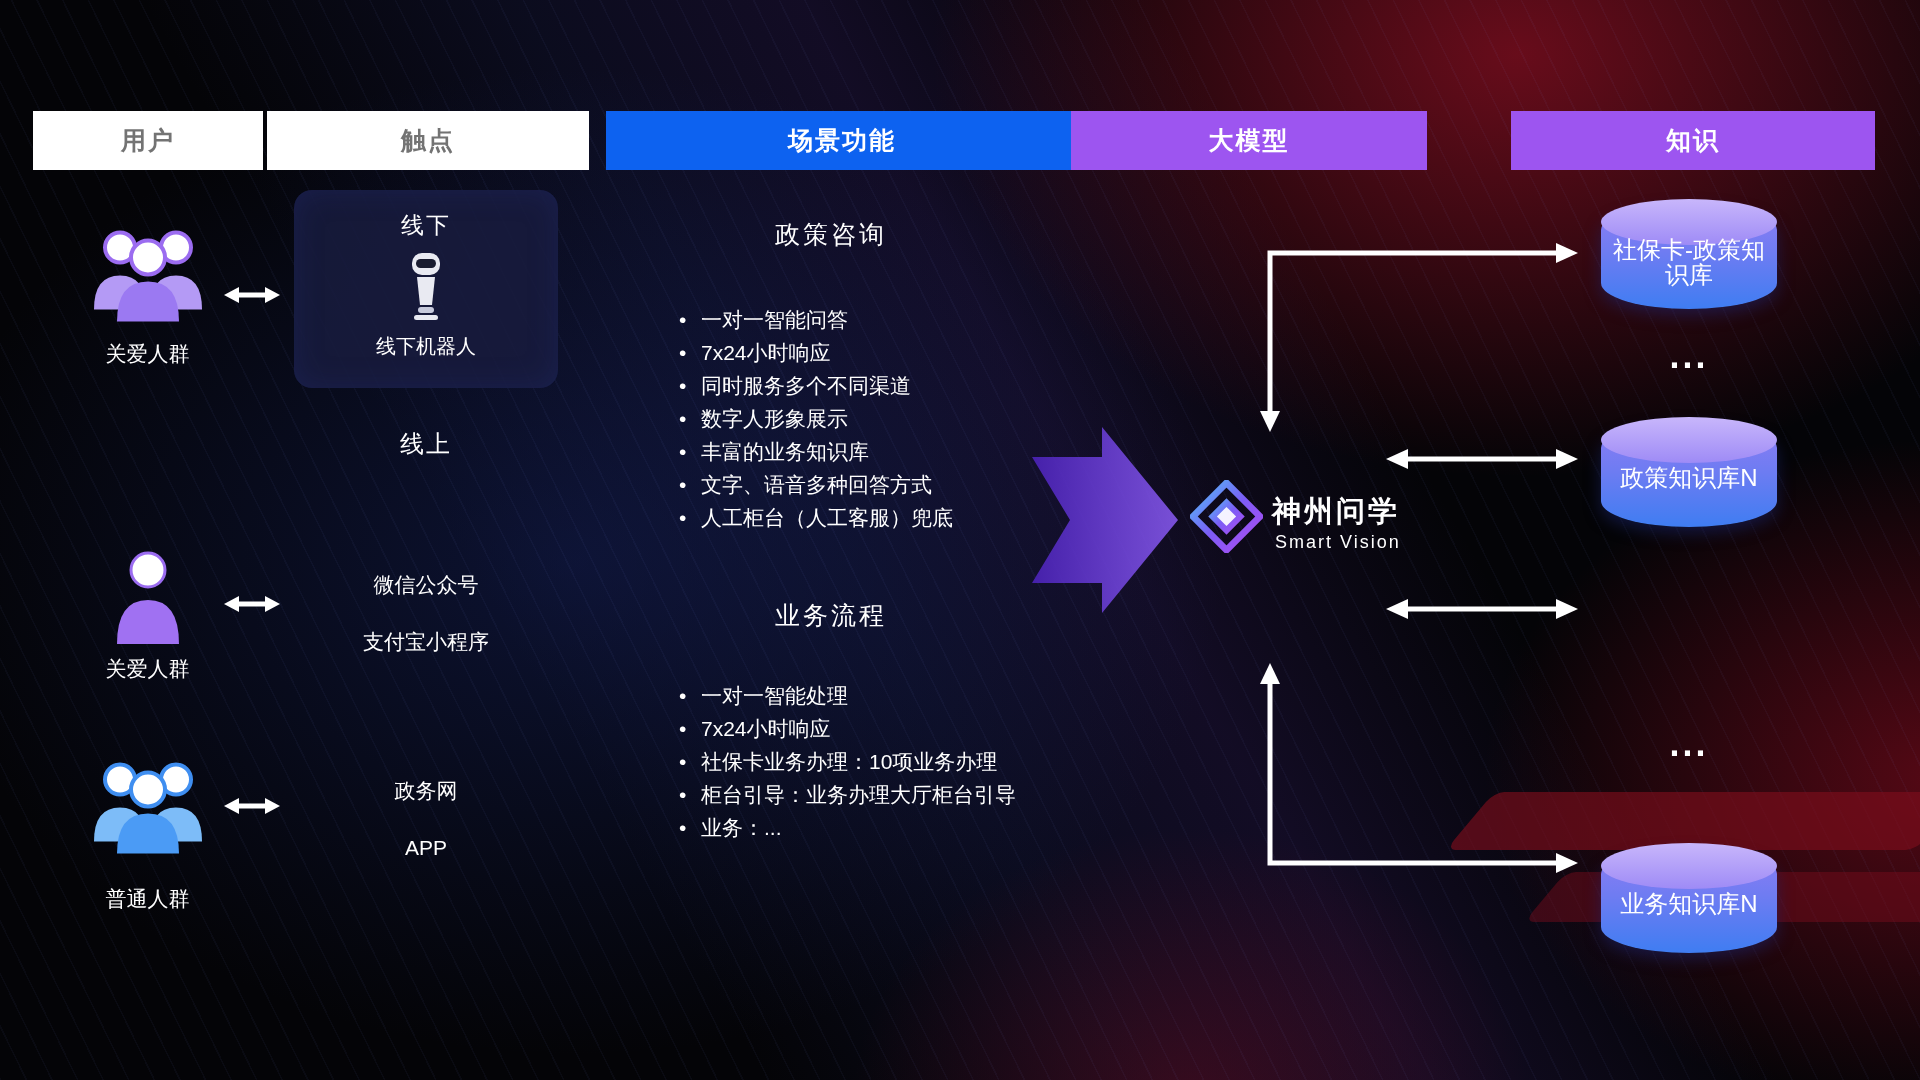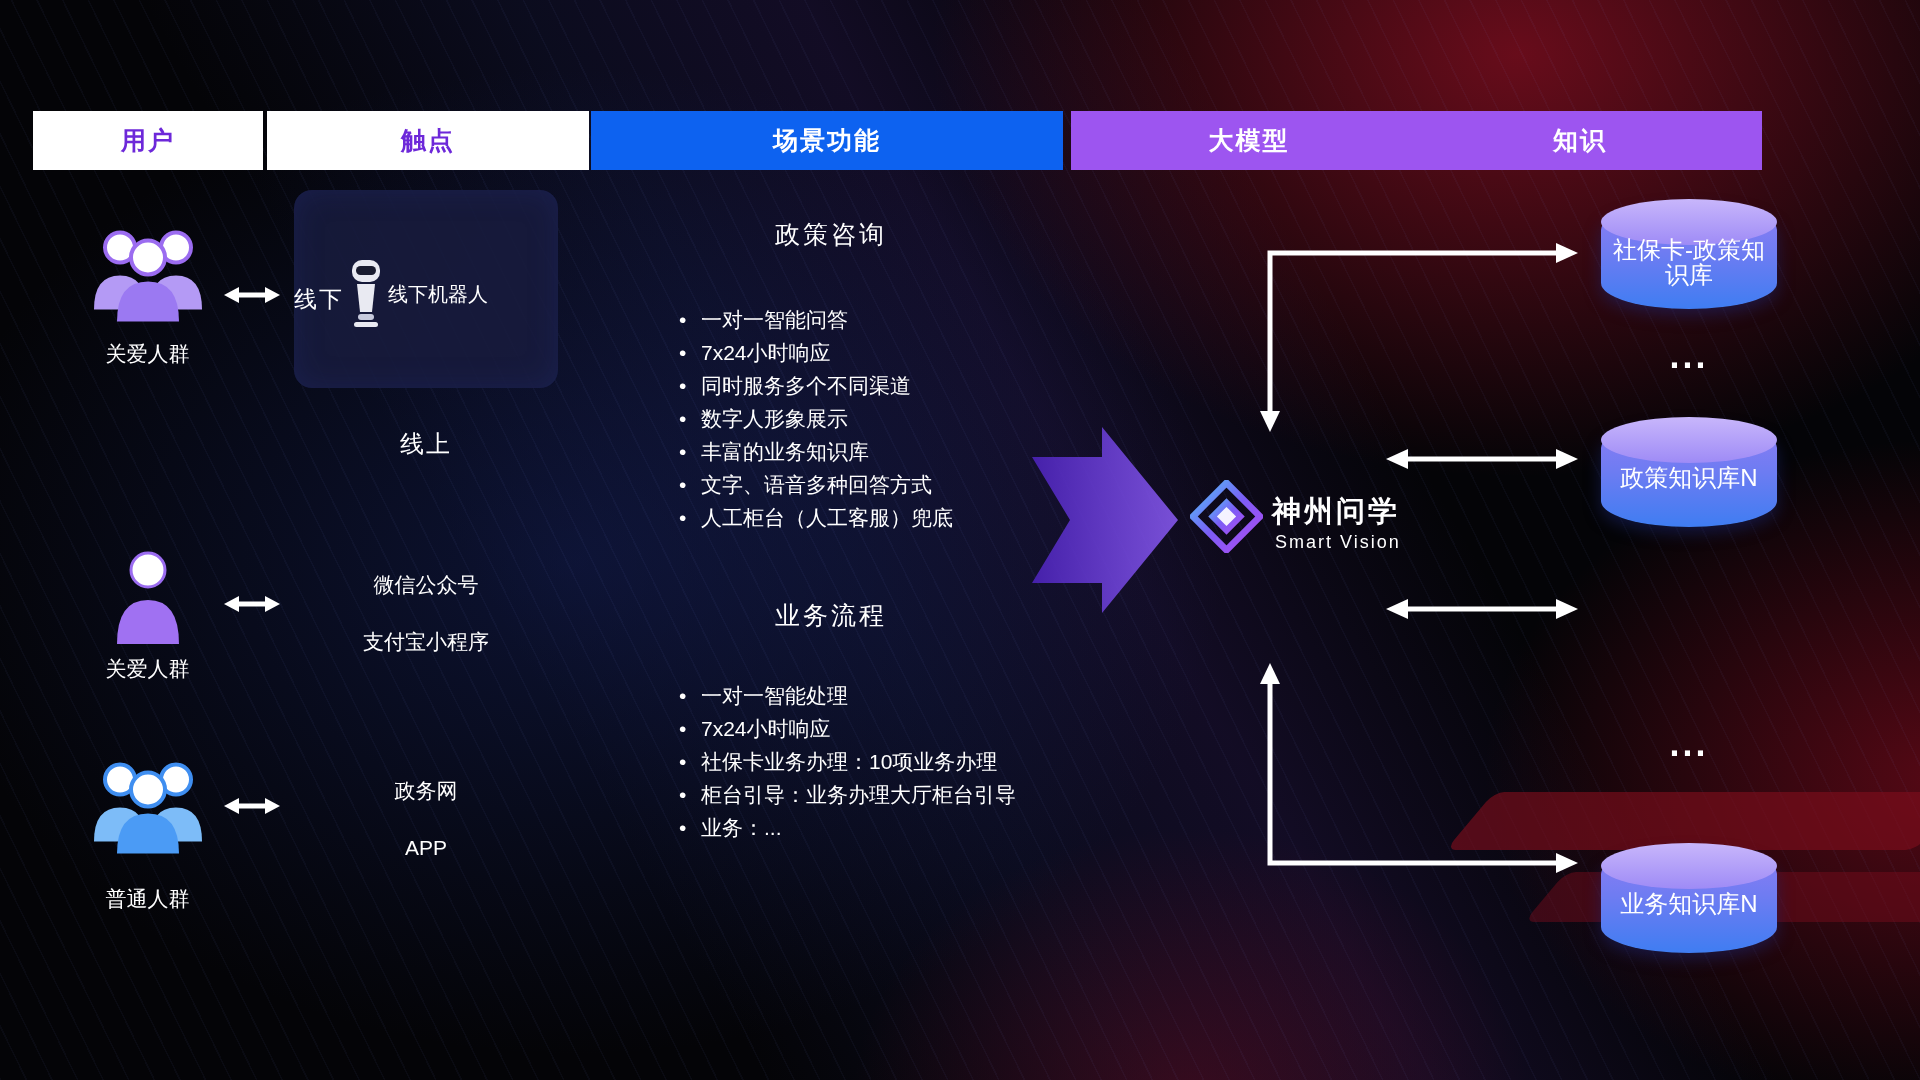--- a/index.html
+++ b/index.html
@@ -16,30 +16,30 @@
   }
   .streaks{position:absolute;inset:0;pointer-events:none;
     background:repeating-linear-gradient(64deg, rgba(130,150,255,0.045) 0 1.5px, transparent 1.5px 23px);}
   .red-shape{position:absolute;background:#7d0e1c;border-radius:10px;transform:skewX(-40deg);}
   .rs1{left:1470px;top:792px;width:470px;height:58px;opacity:.65;}
   .rs2{left:1545px;top:872px;width:410px;height:50px;opacity:.45;}
 
   .abs{position:absolute;}
   .hdr{position:absolute;top:111px;height:59px;line-height:59px;text-align:center;
        font-size:25px;font-weight:bold;letter-spacing:2px;}
-  .hdr-white{background:#ffffff;color:#6d28d9;}
+  .hdr-white{background:#ffffff;color:#737373;}
   .hdr-blue{background:#0d62f0;color:#ffffff;}
   .hdr-purple{background:#9d55f0;color:#ffffff;}
 
   .label{position:absolute;color:#ffffff;text-align:center;font-size:21px;}
   .channel{position:absolute;left:294px;width:264px;color:#ffffff;text-align:center;font-size:21px;}
 
   .card{position:absolute;left:294px;top:190px;width:264px;height:198px;border-radius:18px;
         background:rgba(24,27,62,0.88);box-shadow:0 0 30px rgba(40,50,140,0.25) inset;
-        display:flex;flex-direction:row;align-items:center;}
+        display:flex;flex-direction:column;align-items:center;}
   .card-title{margin-top:20px;color:#fff;font-size:23px;letter-spacing:2px;}
   .card-robot{margin-top:10px;}
   .card-sub{margin-top:10px;color:#fff;font-size:20px;}
 
   .scene-title{position:absolute;left:595px;width:472px;text-align:center;
                color:#fff;font-size:25px;letter-spacing:3px;}
   .bullet-list{position:absolute;left:677px;width:400px;margin-top:13px;}
   .bullet{position:relative;padding-left:24px;line-height:33px;font-size:21px;color:#fff;white-space:nowrap;}
   .bullet::before{content:"•";position:absolute;left:2px;top:0;color:#fff;}
 
@@ -63,23 +63,23 @@
 <body>
 
 <div class="stage">
 
   <div class="streaks"></div>
   <div class="red-shape rs1"></div>
   <div class="red-shape rs2"></div>
 
   <div class="hdr hdr-white" style="left:33px;width:230px">用户</div>
   <div class="hdr hdr-white" style="left:267px;width:322px">触点</div>
-  <div class="hdr hdr-blue" style="left:591px;width:472px">场景功能</div>
+  <div class="hdr hdr-blue" style="left:606px;width:472px">场景功能</div>
   <div class="hdr hdr-purple" style="left:1071px;width:356px">大模型</div>
-  <div class="hdr hdr-purple" style="left:1398px;width:364px">知识</div>
+  <div class="hdr hdr-purple" style="left:1511px;width:364px">知识</div>
 
   <div class="abs" style="left:88px;top:218px">
     <svg width="120" height="107" viewBox="0 0 120 100">
       <circle cx="32" cy="26" r="15" fill="#ffffff" stroke="#9b6cf0" stroke-width="4"></circle>
       <path d="M6 88 q0 -34 26 -34 t26 34 z" fill="#b49af5"></path>
       <circle cx="88" cy="26" r="15" fill="#ffffff" stroke="#9b6cf0" stroke-width="4"></circle>
       <path d="M62 88 q0 -34 26 -34 t26 34 z" fill="#b49af5"></path>
       <circle cx="60" cy="36" r="17" fill="#ffffff" stroke="#9b6cf0" stroke-width="4"></circle>
       <path d="M29 100 q0 -40 31 -40 t31 40 z" fill="#9b79f2"></path>
     </svg>

